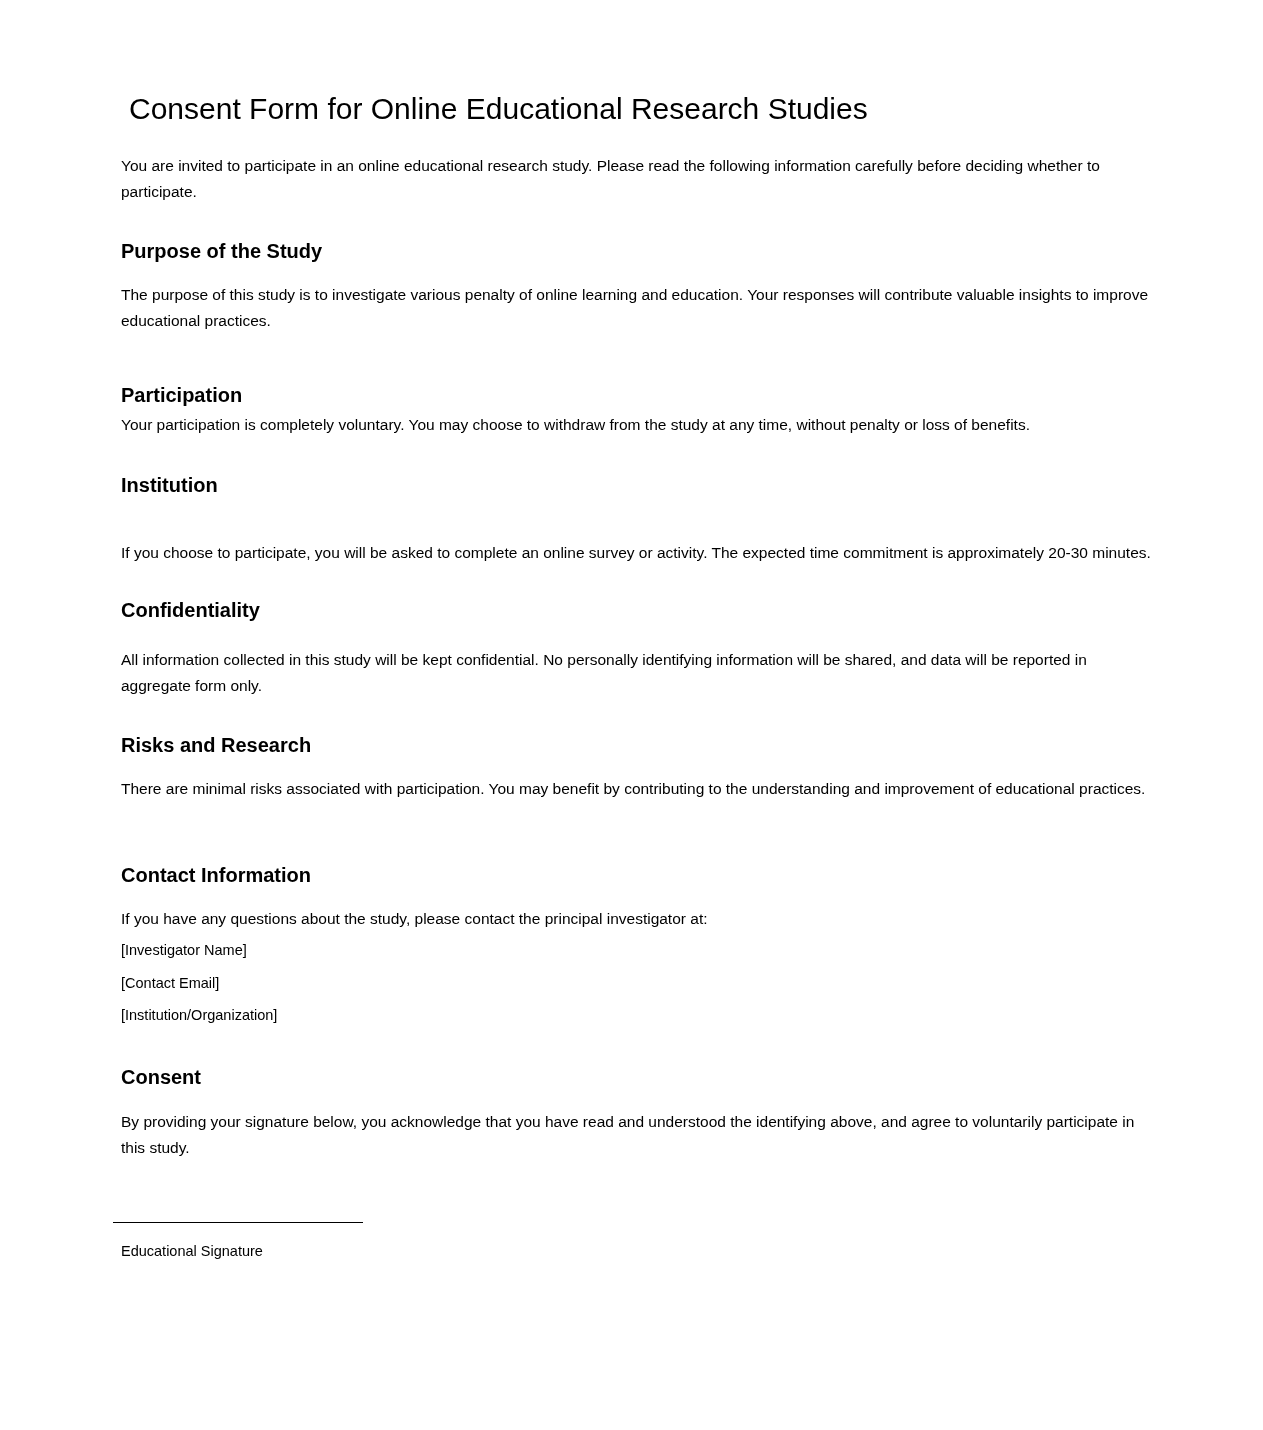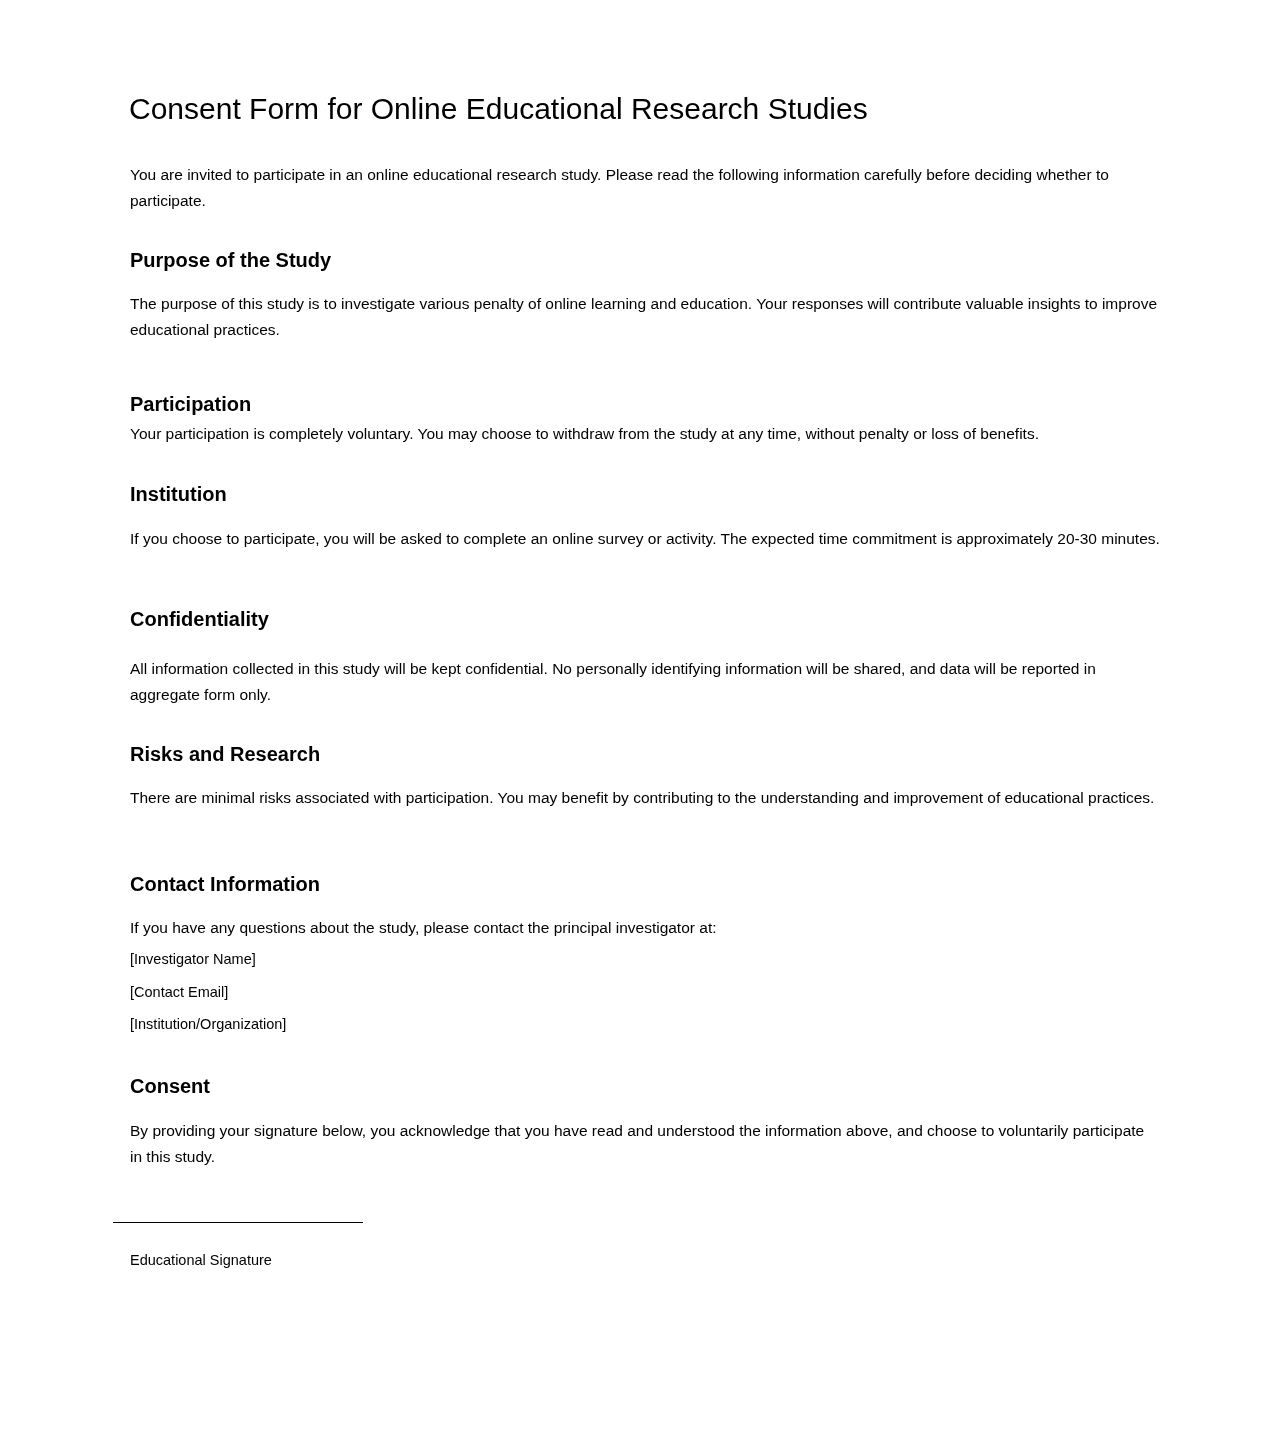--- a/index.html
+++ b/index.html
@@ -1,50 +1,50 @@
 <!DOCTYPE html>
 <html><head>
 <meta charset="utf-8">
 <style>
   html, body { margin:0; padding:0; background:#fff; }
   body { width:1263px; height:1430px; font-family:"Liberation Sans", sans-serif; color:#000; }
   .page { position:relative; padding:0 0 0 113px; width:1020px; }
   h1 { position:absolute; top:76px; left:113px; margin:16px; font-size:30px; font-weight:normal; letter-spacing:0; }
-  .abs { position:absolute; left:113px; margin:17px; }
+  .abs { position:absolute; left:113px; margin:8px; }
   .p { font-size:15.5px; line-height:25.5px; width:1030px; }
   h2 { font-size:20px; font-weight:bold; margin:0; }
   .small { font-size:14.5px;text-align:right; }
   .sigline { position:absolute; top:1222px; left:113px; width:250px; height:0; border-top:1px solid #000; }
 </style>
 </head>
 <body>
 
 <div class="page">
   <h1>Consent Form for Online Educational Research Studies</h1>
   <p class="abs p" style="top:145px">You are invited to participate in an online educational research study. Please read the following information carefully before deciding whether to participate.</p>
 
   <h2 class="abs" style="top:232px">Purpose of the Study</h2>
   <p class="abs p" style="top:274px">The purpose of this study is to investigate various penalty of online learning and education. Your responses will contribute valuable insights to improve educational practices.</p>
 
   <h2 class="abs" style="top:376px">Participation</h2>
   <p class="abs p" style="top:404px">Your participation is completely voluntary. You may choose to withdraw from the study at any time, without penalty or loss of benefits.</p>
 
   <h2 class="abs" style="top:466px">Institution</h2>
-  <p class="abs p" style="top:509px">If you choose to participate, you will be asked to complete an online survey or activity. The expected time commitment is approximately 20-30 minutes.</p>
+  <p class="abs p" style="top:532px">If you choose to participate, you will be asked to complete an online survey or activity. The expected time commitment is approximately 20-30 minutes.</p>
 
   <h2 class="abs" style="top:591px">Confidentiality</h2>
   <p class="abs p" style="top:639px">All information collected in this study will be kept confidential. No personally identifying information will be shared, and data will be reported in aggregate form only.</p>
 
   <h2 class="abs" style="top:726px">Risks and Research</h2>
   <p class="abs p" style="top:768px">There are minimal risks associated with participation. You may benefit by contributing to the understanding and improvement of educational practices.</p>
 
   <h2 class="abs" style="top:856px">Contact Information</h2>
   <p class="abs p" style="top:898px">If you have any questions about the study, please contact the principal investigator at:</p>
   <p class="abs small" style="top:934px">[Investigator Name]</p>
   <p class="abs small" style="top:967px">[Contact Email]</p>
   <p class="abs small" style="top:999px">[Institution/Organization]</p>
 
   <h2 class="abs" style="top:1058px">Consent</h2>
-  <p class="abs p" style="top:1101px">By providing your signature below, you acknowledge that you have read and understood the information above, and choose to voluntarily participate in this study.</p>
+  <p class="abs p" style="top:1101px">By providing your signature below, you acknowledge that you have read and understood the identifying above, and agree to voluntarily participate in this study.</p>
 
   <div class="sigline"></div>
   <p class="abs small" style="top:1235px">Educational Signature</p>
 </div>
 
 </body></html>

